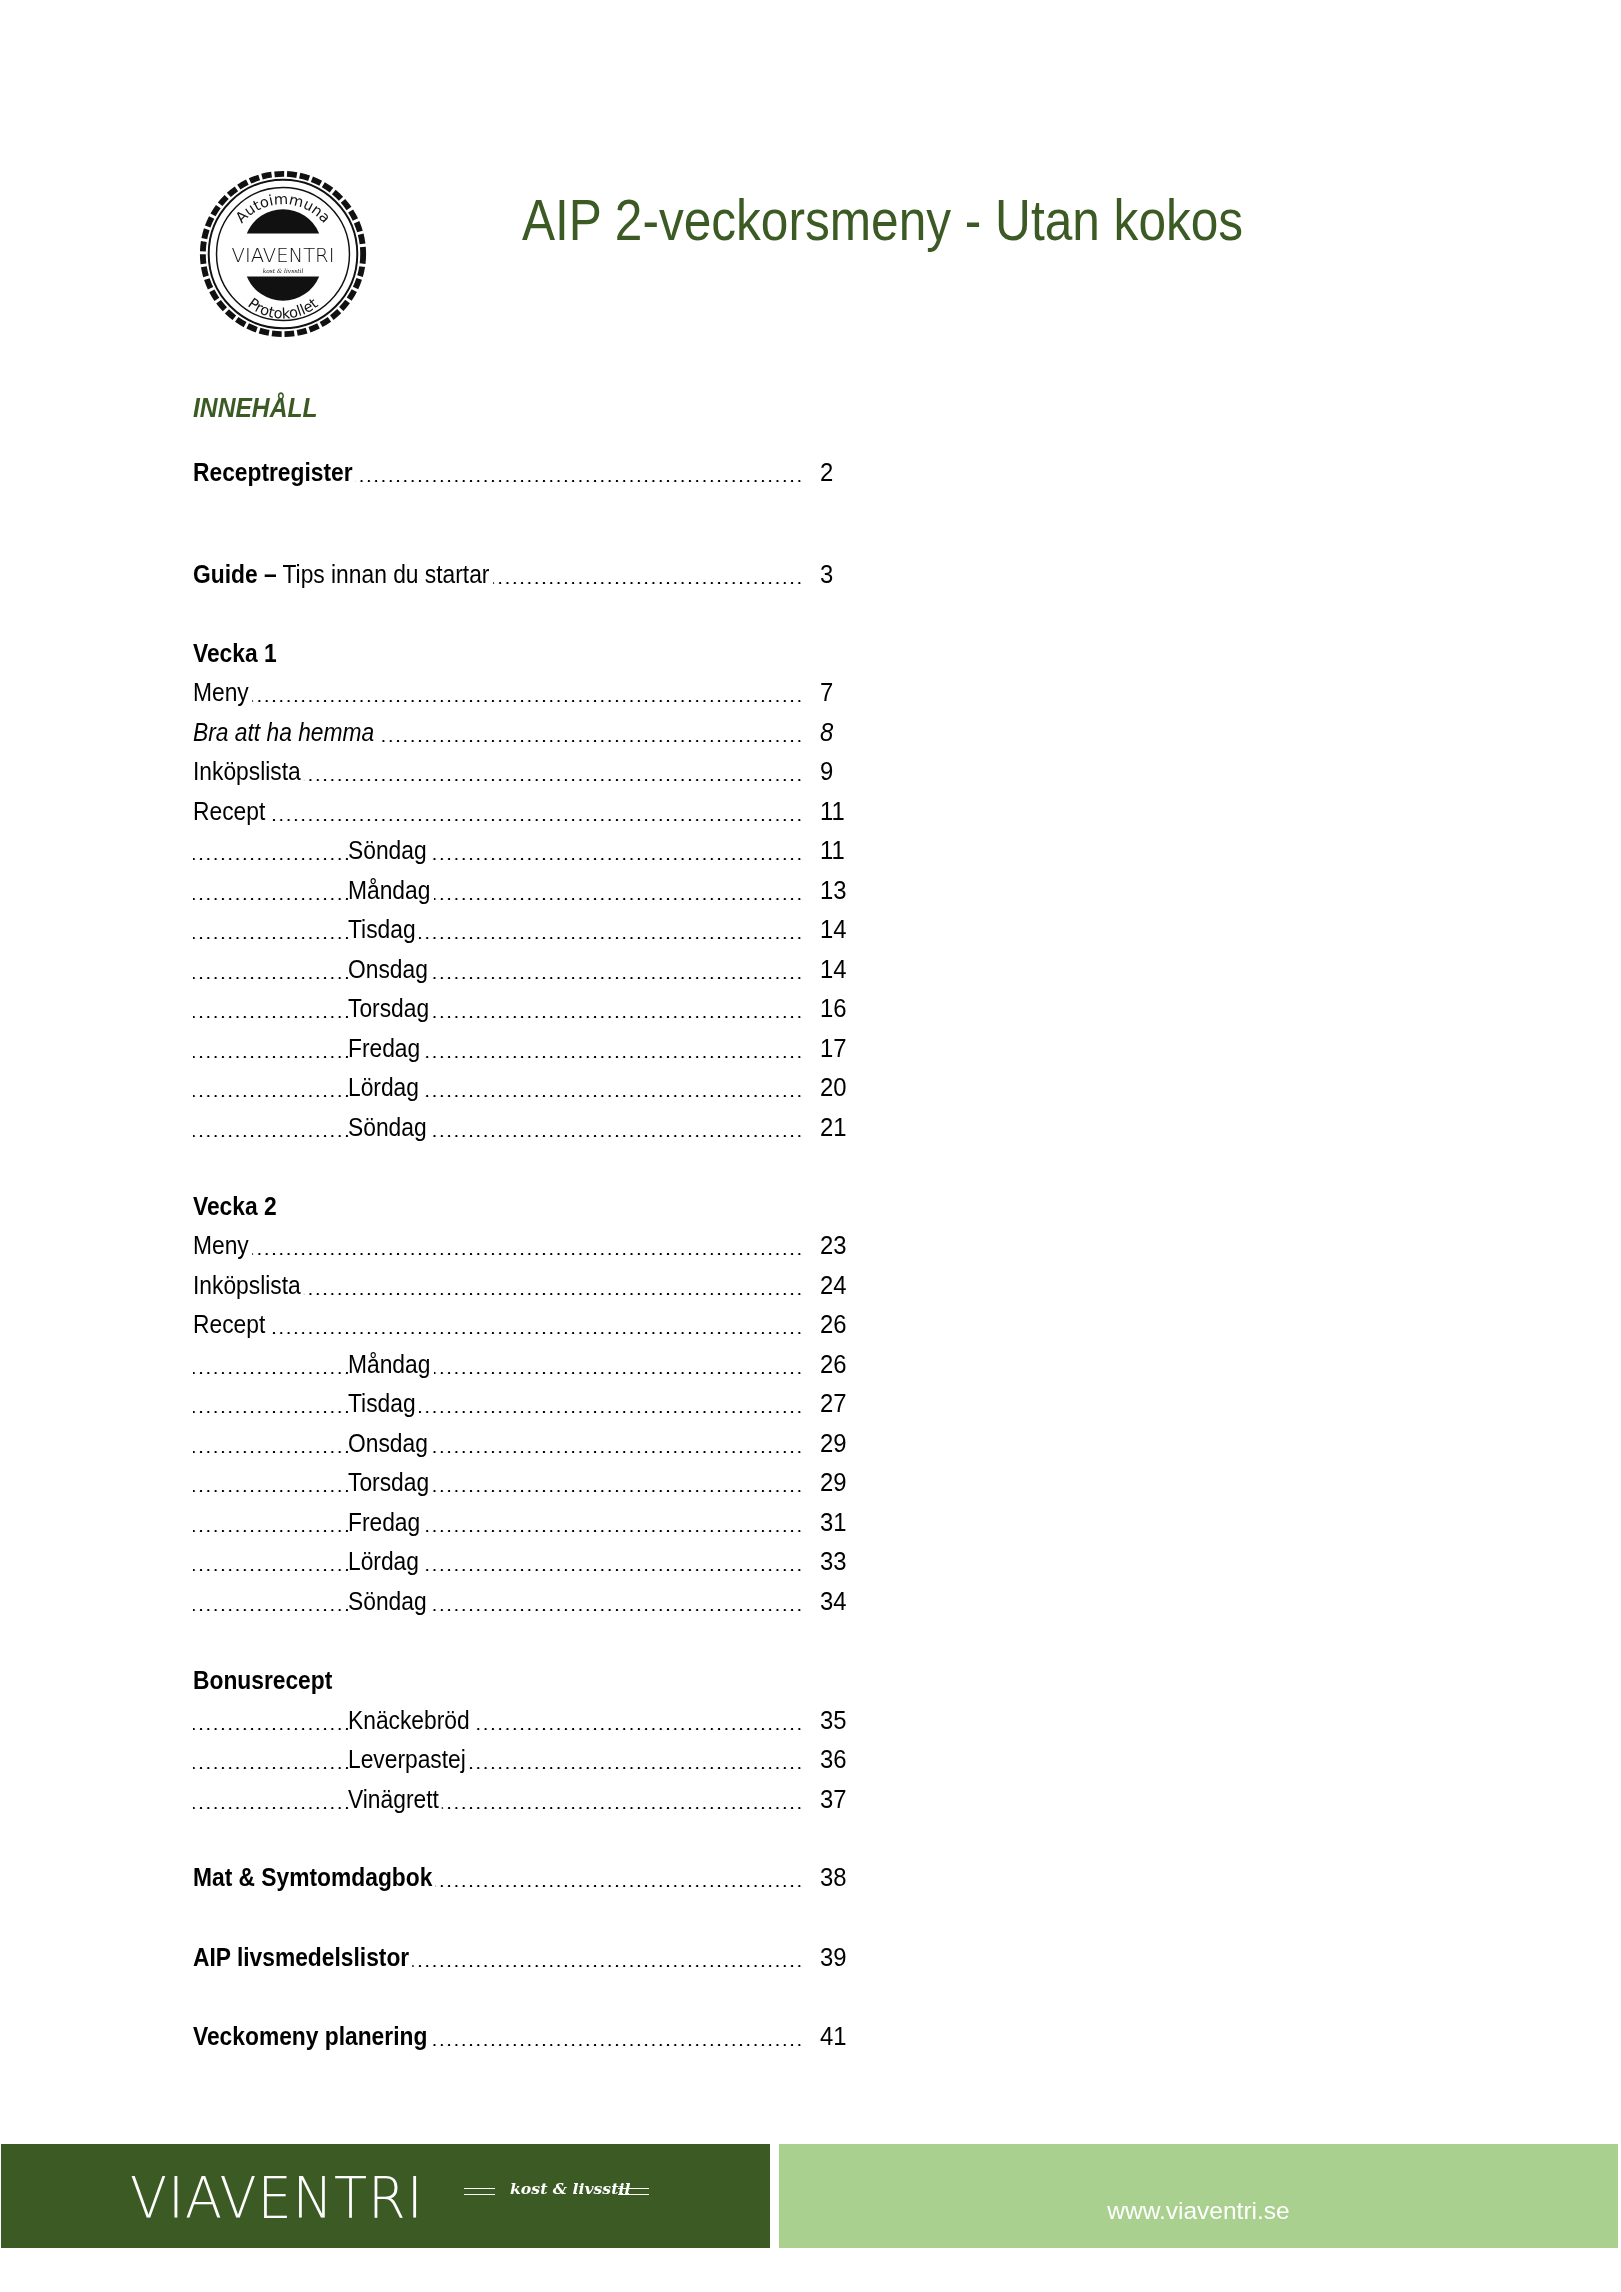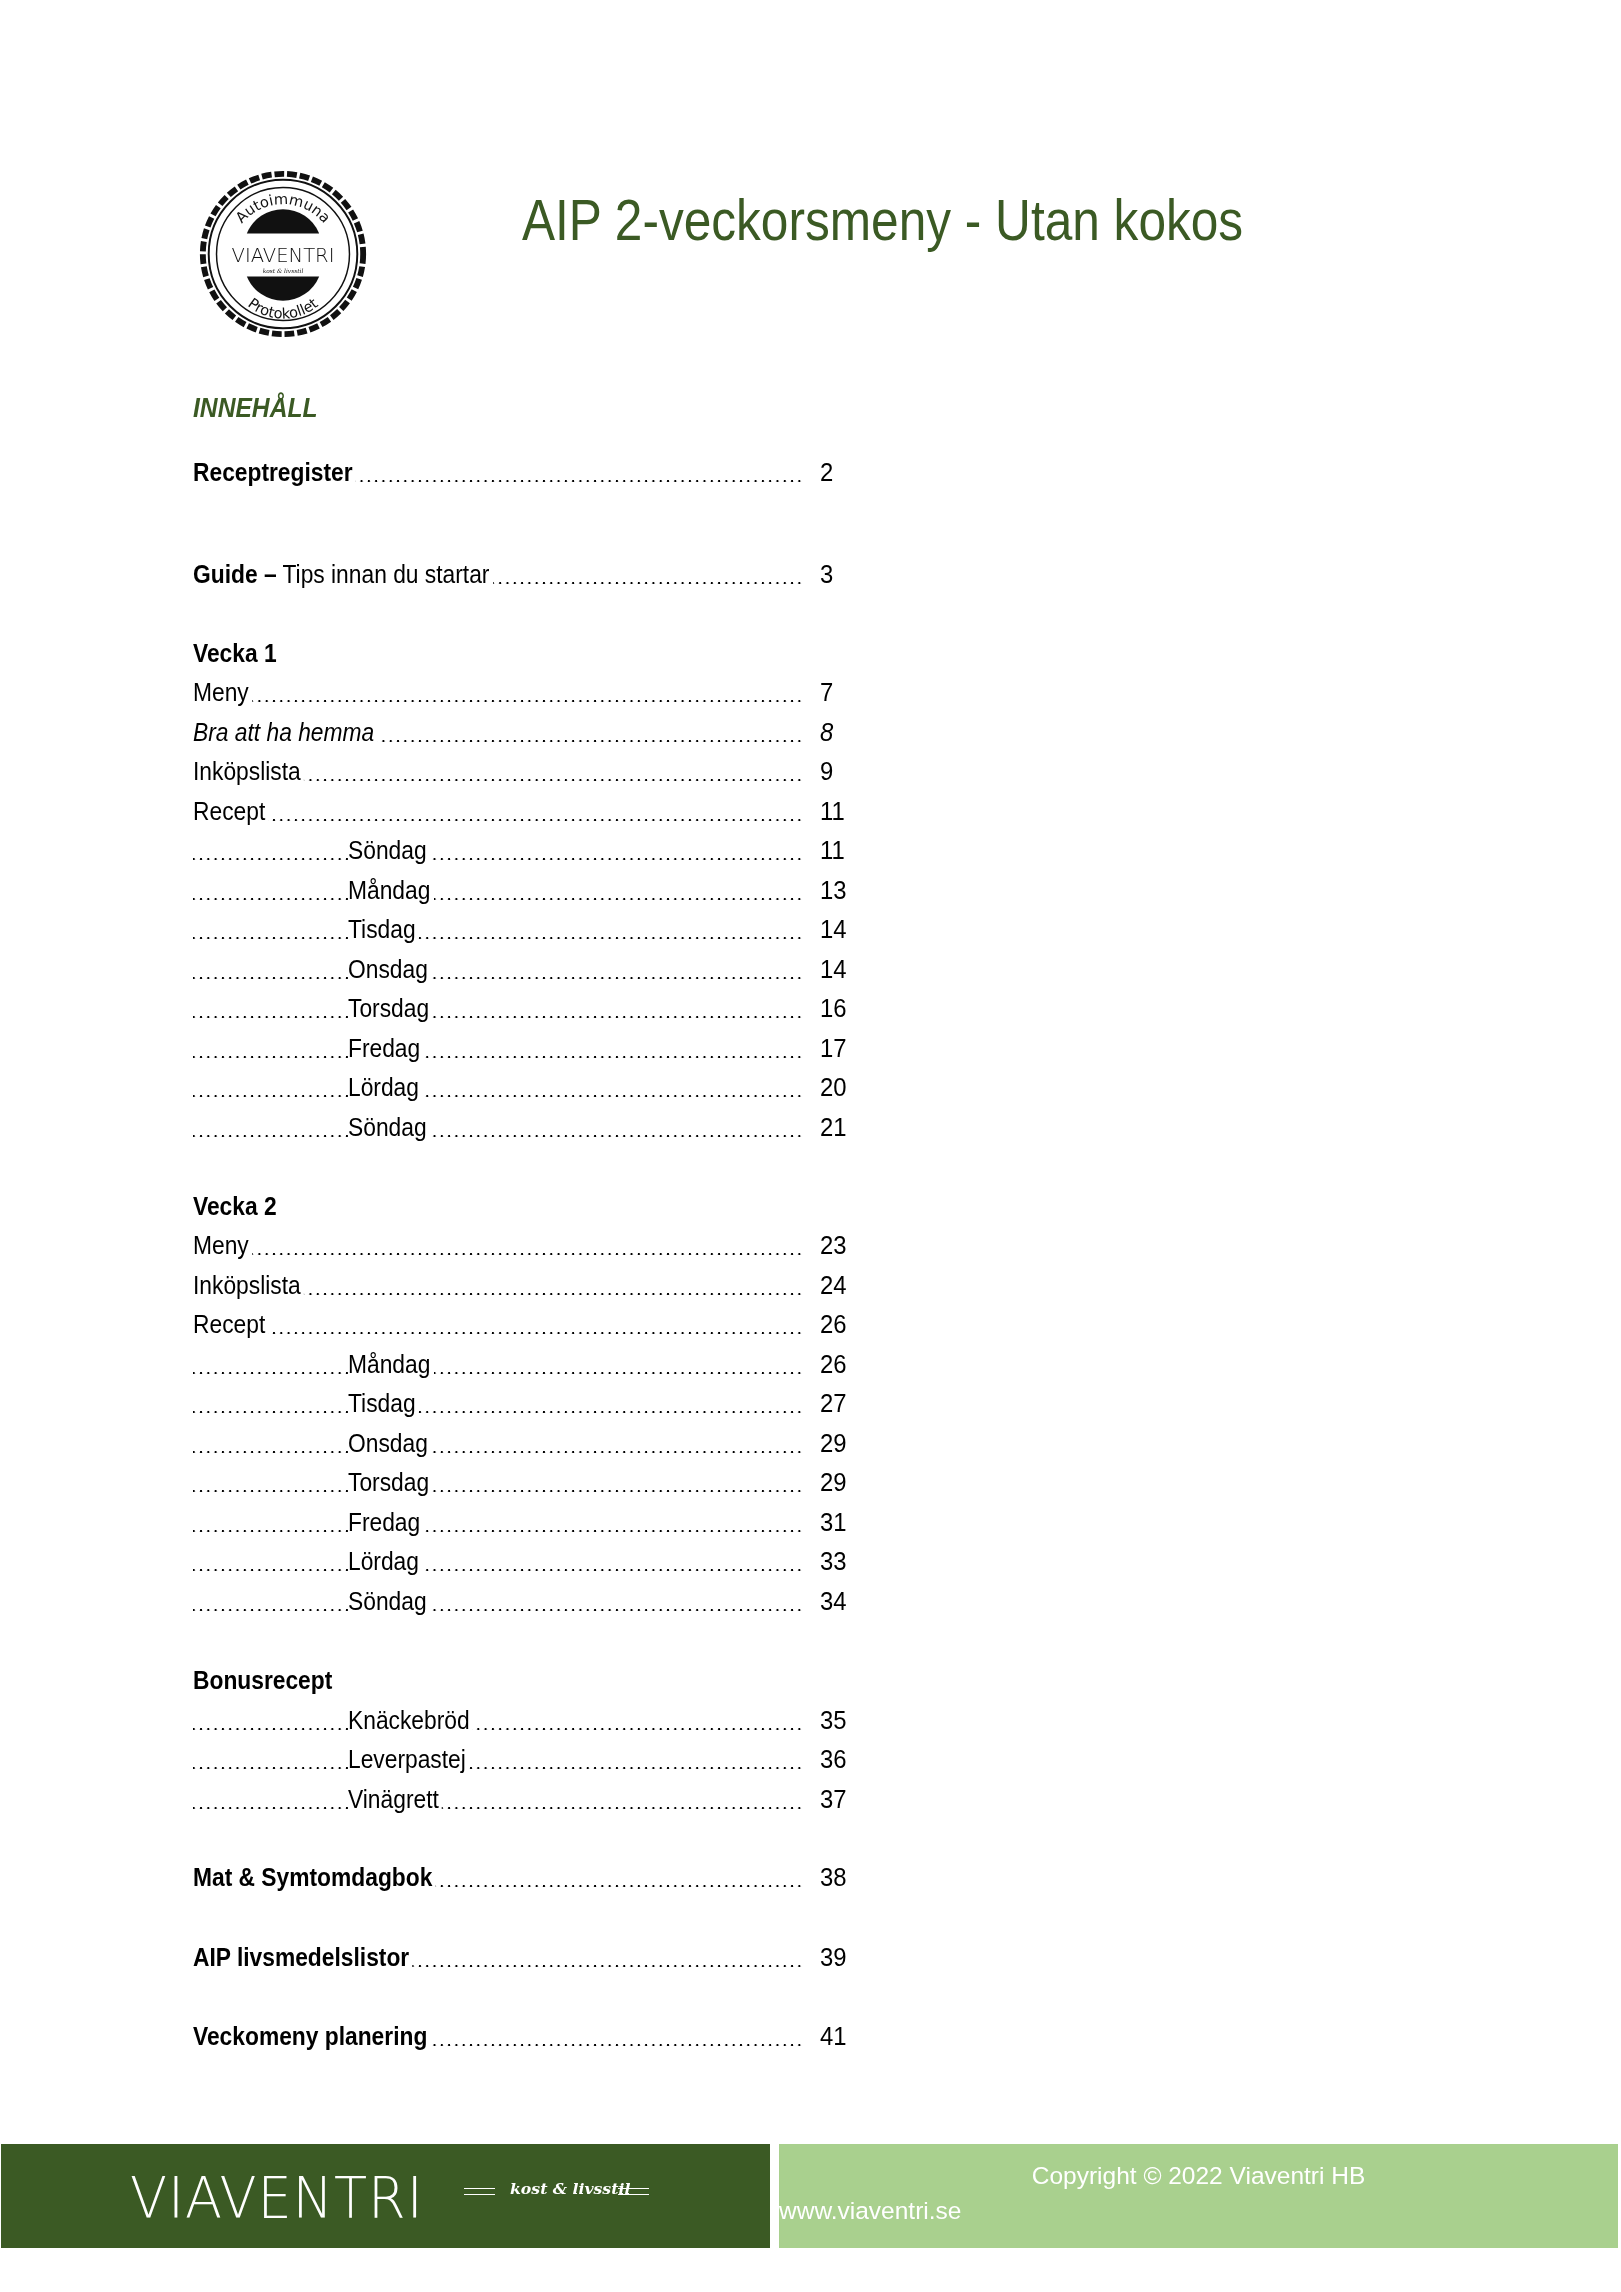--- a/index.html
+++ b/index.html
@@ -23,21 +23,21 @@
   .section-title { position:absolute; left:193px; font-size:26.5px; font-weight:bold; line-height:35px; white-space:nowrap; }
   .footer-left { position:absolute; left:1px; top:2144px; width:769px; height:104px; background:#3b5a24; }
   .footer-right { position:absolute; left:779px; top:2144px; width:839px; height:104px; background:#a9d08e; }
   .brand { position:absolute; left:129px; top:25.5px; font-size:57px; color:#fff; font-weight:normal;
            letter-spacing:1px; line-height:1; transform-origin:left top; transform:scaleX(0.95); font-family:"DejaVu Sans", sans-serif; font-weight:200; }
   .tagline { position:absolute; left:294px; top:41px; width:196px; height:19.6px; }
   .tag-bar { position:absolute; top:2.9px; width:31px; height:6.9px; border-top:1.5px solid #fff; border-bottom:1.5px solid #fff; box-sizing:border-box; }
   .tag-text { position:absolute; left:46px; top:-5.9px; font-size:15.7px; font-style:italic; font-weight:bold; color:#fff;
               font-family:"DejaVu Serif", serif; white-space:nowrap; }
   .copyright { position:absolute; left:0; right:0; top:13.7px; text-align:center; color:#fff; font-size:24.5px; line-height:35px; }
-  .website { position:absolute; left:0; right:0; top:49px; text-align:left; color:#fff; font-size:24.5px; line-height:35px; }
+  .website { position:absolute; left:0; right:0; top:49px; text-align:center; color:#fff; font-size:24.5px; line-height:35px; }
 </style>
 </head>
 <body>
 
 <svg class="logo" viewBox="0 0 178 178" preserveAspectRatio="xMidYMid meet" style="height:174px; top:167px;">
   <defs>
     <path id="arcTop" d="M 35 92 A 54 54 0 0 1 143 92"></path>
     <path id="arcBot" d="M 32 98 A 57 57 0 0 0 146 98"></path>
   </defs>
   <g>
@@ -235,16 +235,15 @@
 
 <div class="footer-left">
   <div class="brand">VIAVENTRI</div>
   <div class="tagline" style="left:463px">
     <span class="tag-bar" style="left:0"></span>
     <span class="tag-text">kost &amp; livsstil</span>
     <span class="tag-bar" style="left:154px"></span>
   </div>
 </div>
 <div class="footer-right">
-  <div class="copyright">Copyright © 2022 Viaventri HB</div>
   <div class="website">www.viaventri.se</div>
 </div>
 
 
 </body></html>

